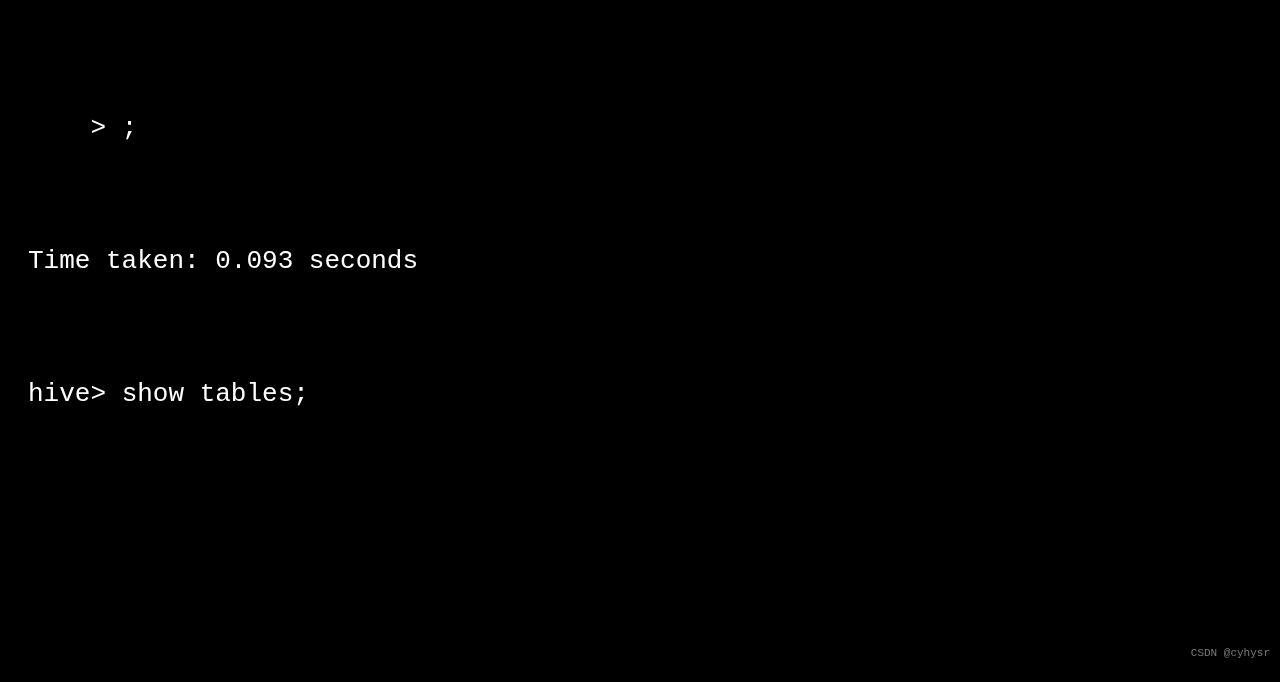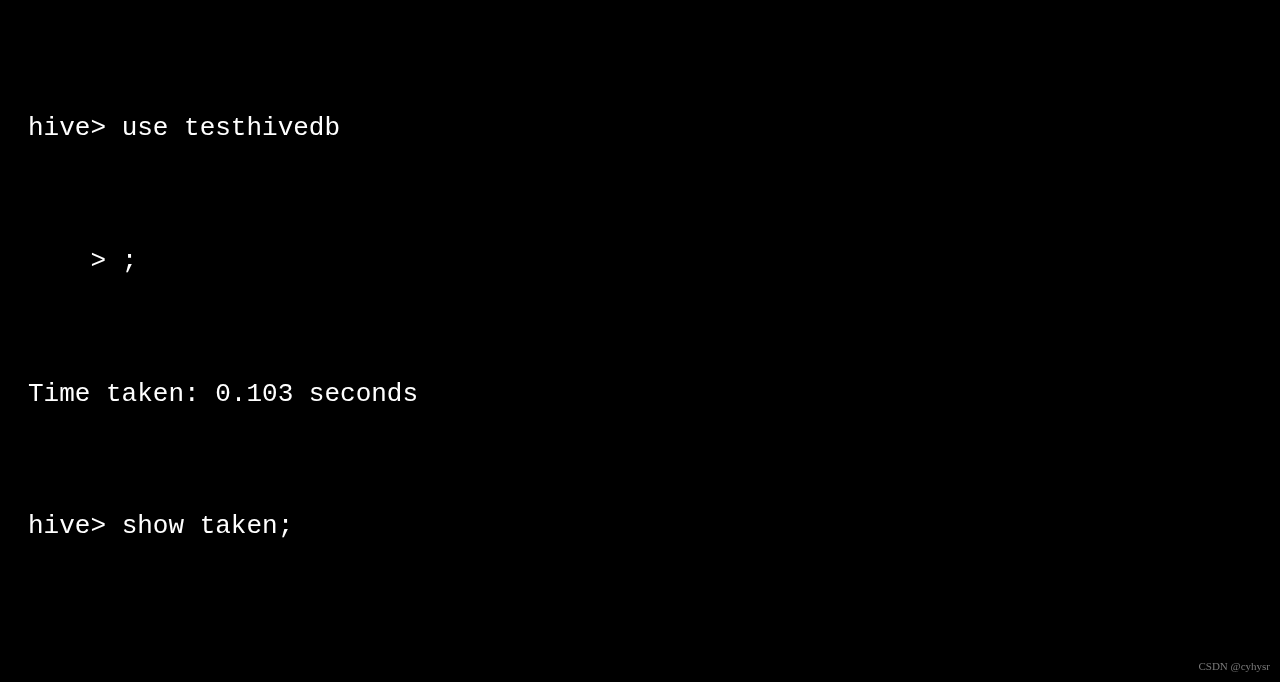--- a/index.html
+++ b/index.html
@@ -21,34 +21,33 @@
     }
     .terminal {
       white-space: pre;
     }
     .line {
       display: block;
     }
     .watermark {
       position: absolute;
       right: 10px;
-      bottom: 6px;
-      font-family: Liberation Serif, serif;
+      bottom: 19px;
+      font-family: Liberation Mono, monospace;
       font-size: 11px;
       color: #7a7a7a;
     }
   </style>
 </head>
 <body>
 
 <div class="terminal">
-  <span class="line"><span>hive&gt; </span><span>use testhivedb</span></span>
   <span class="line"><span>    &gt; </span><span>;</span></span>
-  <span class="line"><span>Time taken: 0.103 seconds</span></span>
-  <span class="line"><span>hive&gt; </span><span>show taken;</span></span>
+  <span class="line"><span>Time taken: 0.093 seconds</span></span>
+  <span class="line"><span>hive&gt; </span><span>show tables;</span></span>
   
   
   
   
   
   
   
   
   
   

